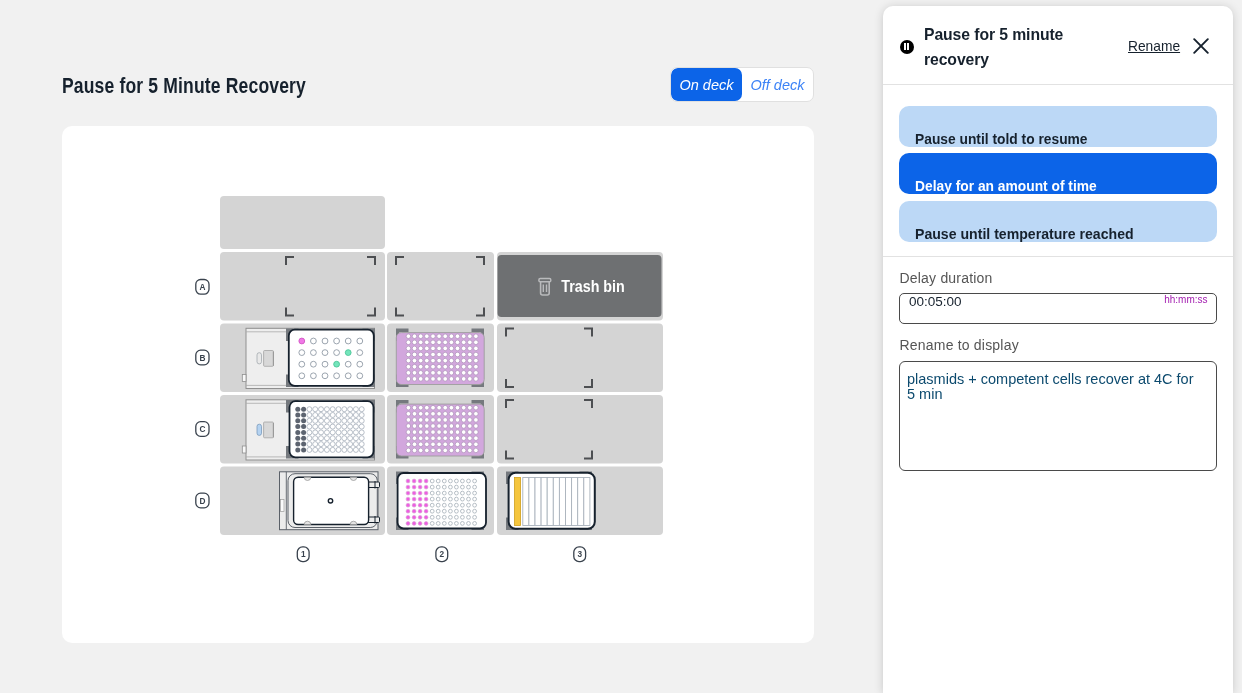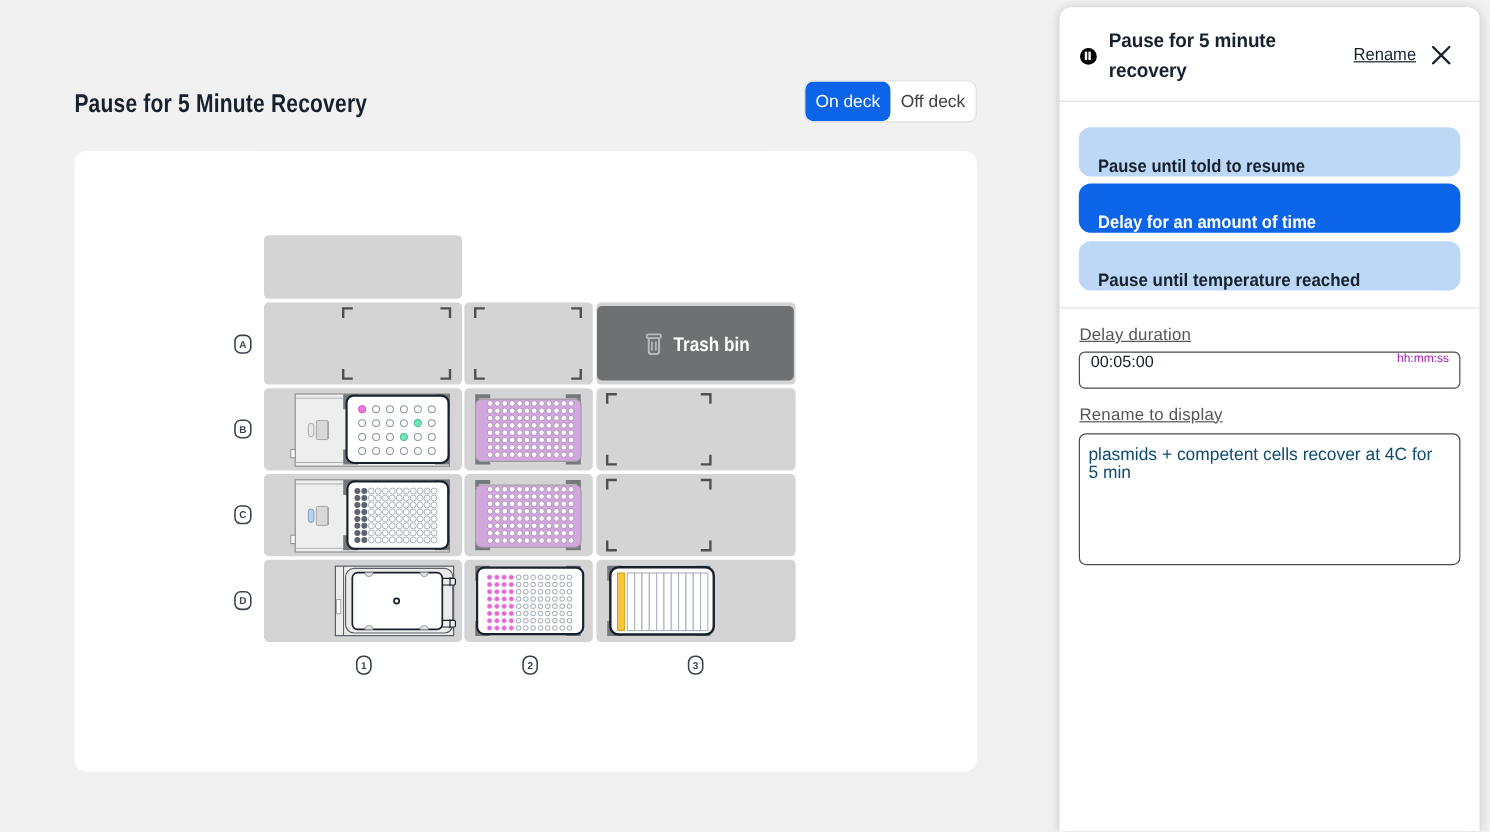--- a/index.html
+++ b/index.html
@@ -1,41 +1,41 @@
 <!DOCTYPE html>
 <html><head><meta charset="utf-8">
 <style>
 * { margin:0; padding:0; box-sizing:border-box; }
 html,body { width:1242px; height:693px; overflow:hidden; }
 body { background:#f1f1f1; font-family:"Liberation Sans", sans-serif; position:relative; filter:opacity(0.999); }
 .card { position:absolute; left:62px; top:126px; width:752px; height:517px; background:#fff; border-radius:10px; }
 h1 { position:absolute; left:62px; top:74px; font-size:21.5px; color:#16212d; font-weight:bold;
      transform:scale(0.815,1); transform-origin:0 0; white-space:nowrap; letter-spacing:0.2px; }
 .toggle { position:absolute; left:670px; top:67px; width:144px; height:35px; background:#fff;
-  border:1px solid #e0e0e0; border-radius:7px; display:flex; font-size:14.5px; overflow:hidden; }
+  border:1px solid #e0e0e0; border-radius:7px; display:flex; font-size:14.5px; overflow:hidden;font-style:italic; }
 .toggle .on { width:71px; background:#0c64e8; color:#fff; display:flex; align-items:center; justify-content:center;
    border-radius:7px; }
-.toggle .off { flex:1; color:#404040; display:flex; align-items:center; justify-content:center; }
+.toggle .off { flex:1; color:#3b82f6; display:flex; align-items:center; justify-content:center; }
 .panel { position:absolute; left:883px; top:6px; width:350px; height:687px; background:#fff;
   border-radius:10px 10px 0 0; box-shadow:0 1px 10px rgba(0,0,0,0.18); }
 .phead { position:absolute; left:0; top:0; width:350px; height:78.5px; border-bottom:1px solid #e2e2e2; }
 .picon { position:absolute; left:16.5px; top:33.5px; width:14px; height:14px; border-radius:50%; background:#000; }
 .picon:before { content:""; position:absolute; left:4.2px; top:3.5px; width:1.9px; height:7px; background:#fff; }
 .picon:after { content:""; position:absolute; left:7.9px; top:3.5px; width:1.9px; height:7px; background:#fff; }
 .ptitle { position:absolute; left:41px; top:15.5px; width:210px; font-size:16.5px; font-weight:bold; color:#16212d;
   line-height:25px; letter-spacing:-0.1px; transform:scale(0.955,1); transform-origin:0 0; }
 .rename { position:absolute; left:245px; top:32px; font-size:14.5px; color:#16212d; text-decoration:underline;
   transform:scale(0.95,1); transform-origin:0 0; }
 .xclose { position:absolute; left:310px; top:32.2px; width:16px; height:16px; }
 .obtn { position:absolute; left:16px; width:318px; height:41px; border-radius:10px; background:#bcd8f6;
   color:#16212d; font-size:15px; font-weight:bold; display:flex; align-items:flex-end; padding-left:16px; }
 .obtn span { transform:scale(0.92,1); transform-origin:0 0; white-space:nowrap; }
 .obtn.sel { background:#0c64e8; color:#fff; }
 .div2 { position:absolute; left:0; top:249.5px; width:350px; border-top:1px solid #e2e2e2; }
-.flabel { position:absolute; left:16.5px; font-size:14px; color:#555; letter-spacing:0.2px;text-decoration:underline; }
+.flabel { position:absolute; left:16.5px; font-size:14px; color:#555; letter-spacing:0.2px; }
 .finput { position:absolute; left:16px; top:287px; width:318px; height:30.5px; border:1px solid #4a4a4a; border-radius:5px;
   background:#fff; display:flex; align-items:flex-start; padding:0 8.5px 0 9px; }
 .finput .val { font-size:13.5px; color:#16212d; flex:1; }
 .finput .hint { font-size:10px; color:#a21caf; }
 .ftext { position:absolute; left:16px; top:354.5px; width:318px; height:110px; border:1px solid #4a4a4a; border-radius:6px;
   background:#fff; font-size:14.8px; color:#0c4a6e; line-height:15px; padding:10.5px 7px; }
 .ftext span { display:inline-block; transform:scale(0.98,1); transform-origin:0 0; line-height:15px; white-space:nowrap; }
 </style></head>
 <body>
 <div class="card"></div>

